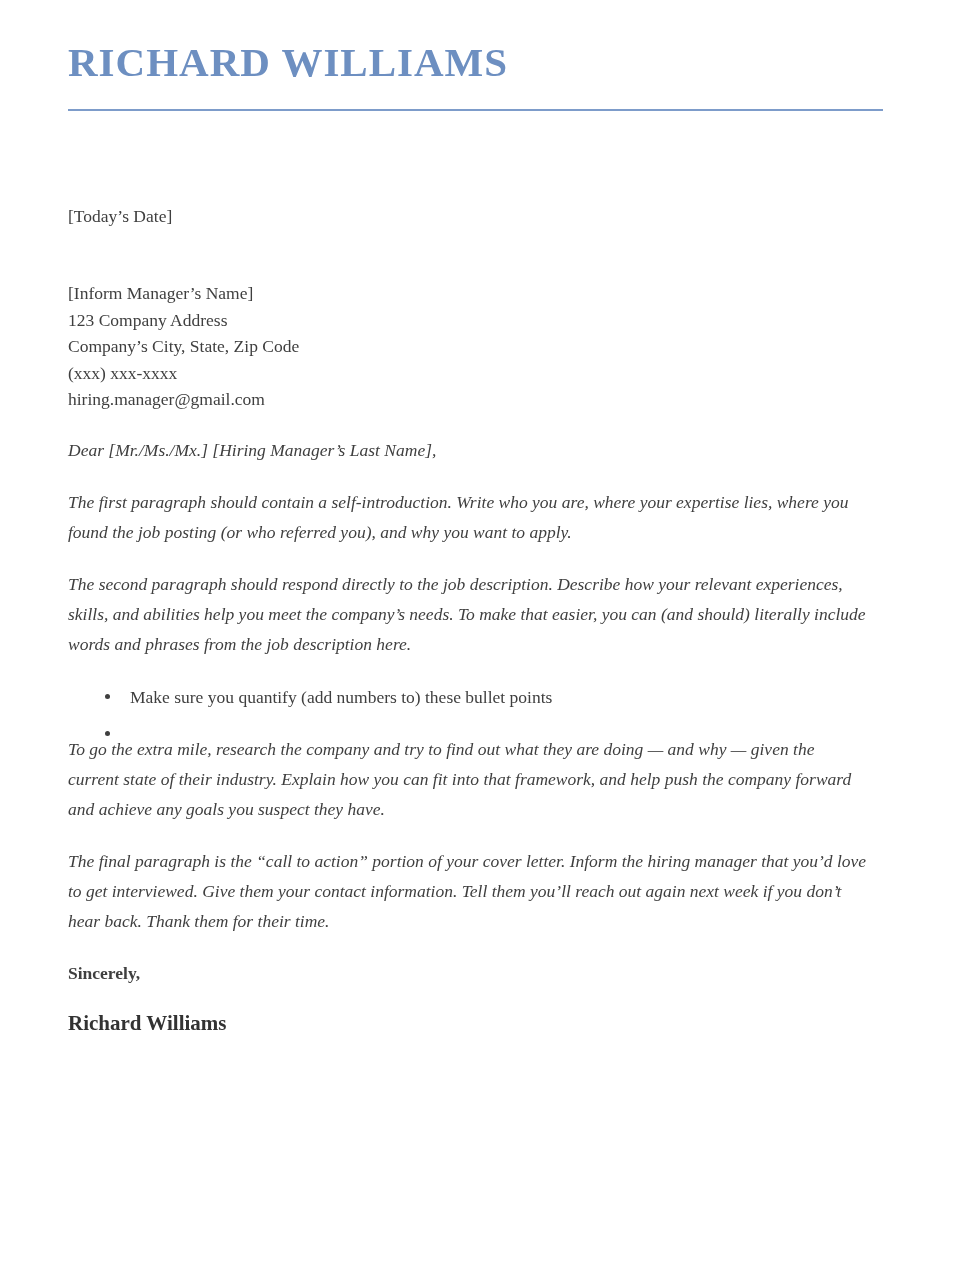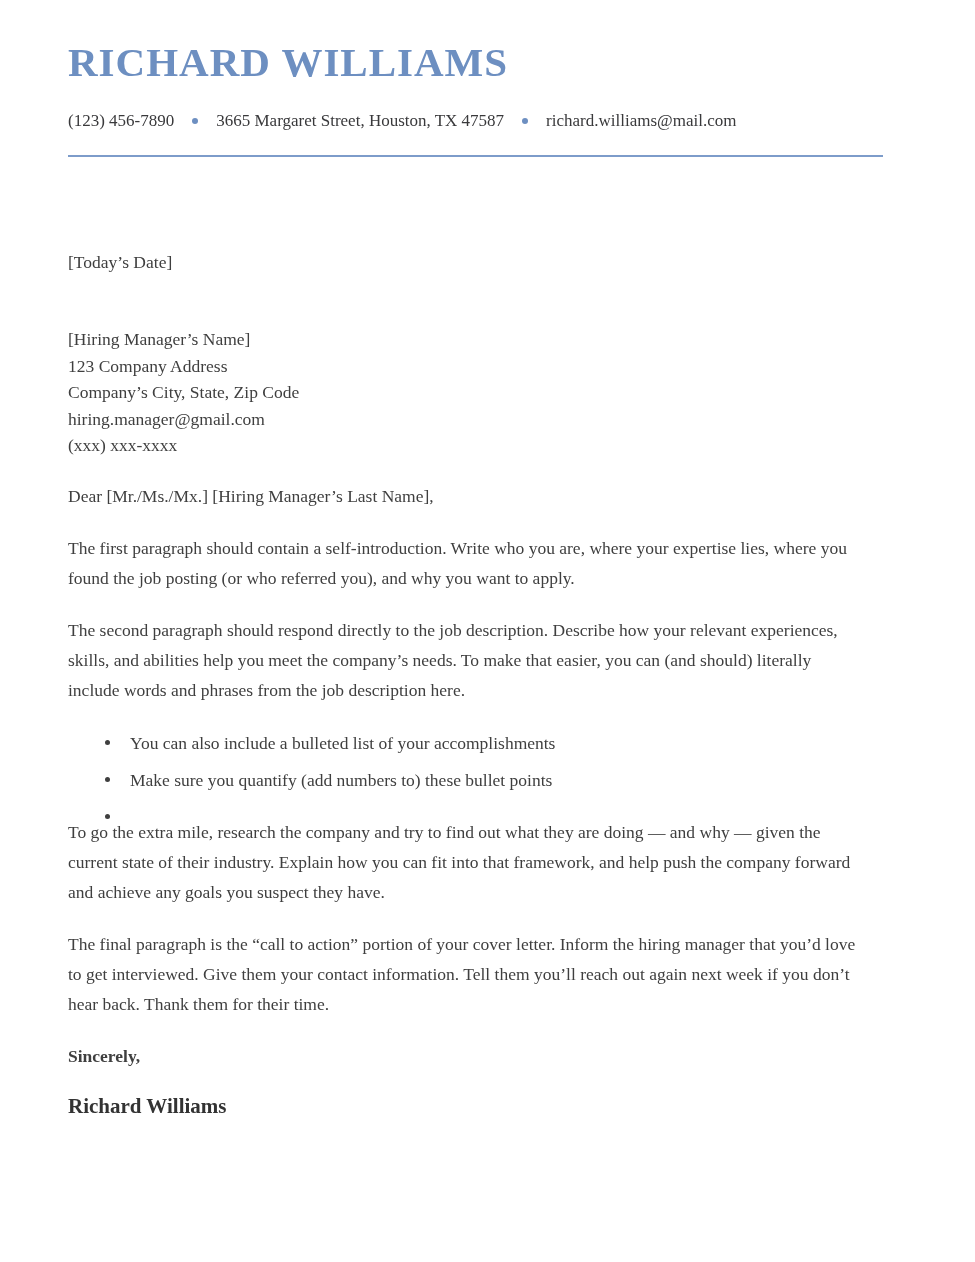--- a/index.html
+++ b/index.html
@@ -58,20 +58,21 @@
   }
   .recipient-block {
     margin-top: 49px;
     line-height: 26.5px;
   }
   .salutation {
     margin: 92px 0 0 0;
   }
   .para {
     margin: 22px 16px 0 0;
+    font-style: italic;
   }
   .accomplishments {
     list-style: none;
     margin: 23px 0 0 0;
     padding: 0;
   }
   .accomplishments li {
     position: relative;
     padding-left: 62px;
     margin-top: 7px;
@@ -98,54 +99,43 @@
   }
 </style>
 </head>
 <body>
 
 <div class="page">
 
   <header>
     <h1 class="applicant-name">RICHARD WILLIAMS</h1>
 
-    <div class="contact-line">
-      <span>(123) 456-7890</span>
-      <span class="sep-dot"></span>
-      <span>3665 Margaret Street, Houston, TX 47587</span>
-      <span class="sep-dot"></span>
-      <span>richard.williams@mail.com</span>
-    </div>
 
     <hr class="header-rule">
   </header>
 
   <main class="letter-body">
 
     <p class="date-line">[Today’s Date]</p>
 
     <div class="recipient-block">
-      <div>[Hiring Manager’s Name]</div>
+      <div>[Inform Manager’s Name]</div>
       <div>123 Company Address</div>
       <div>Company’s City, State, Zip Code</div>
+      <div>(xxx) xxx-xxxx</div>
       <div>hiring.manager@gmail.com</div>
-      <div>(xxx) xxx-xxxx</div>
     </div>
 
     <p class="salutation para">Dear [Mr./Ms./Mx.] [Hiring Manager’s Last Name],</p>
 
     <p class="para">The first paragraph should contain a self-introduction. Write who you are, where your expertise lies, where you found the job posting (or who referred you), and why you want to apply.</p>
 
     <p class="para">The second paragraph should respond directly to the job description. Describe how your relevant experiences, skills, and abilities help you meet the company’s needs. To make that easier, you can (and should) literally include words and phrases from the job description here.</p>
 
     <ul class="accomplishments">
-      <li>
-        <span class="li-bullet"></span>
-        <span>You can also include a bulleted list of your accomplishments</span>
-      </li>
       <li>
         <span class="li-bullet"></span>
         <span>Make sure you quantify (add numbers to) these bullet points</span>
       </li>
       <li>
         <span class="li-bullet"></span>
       </li>
     </ul>
 
     <p class="para">To go the extra mile, research the company and try to find out what they are doing — and why — given the current state of their industry. Explain how you can fit into that framework, and help push the company forward and achieve any goals you suspect they have.</p>

